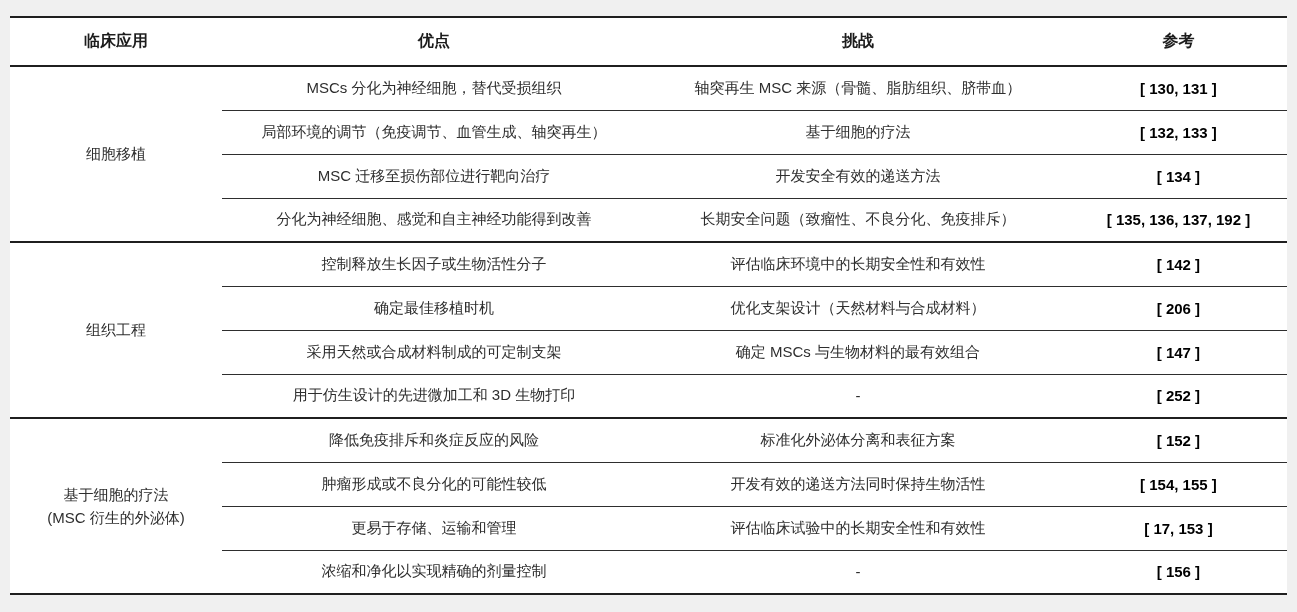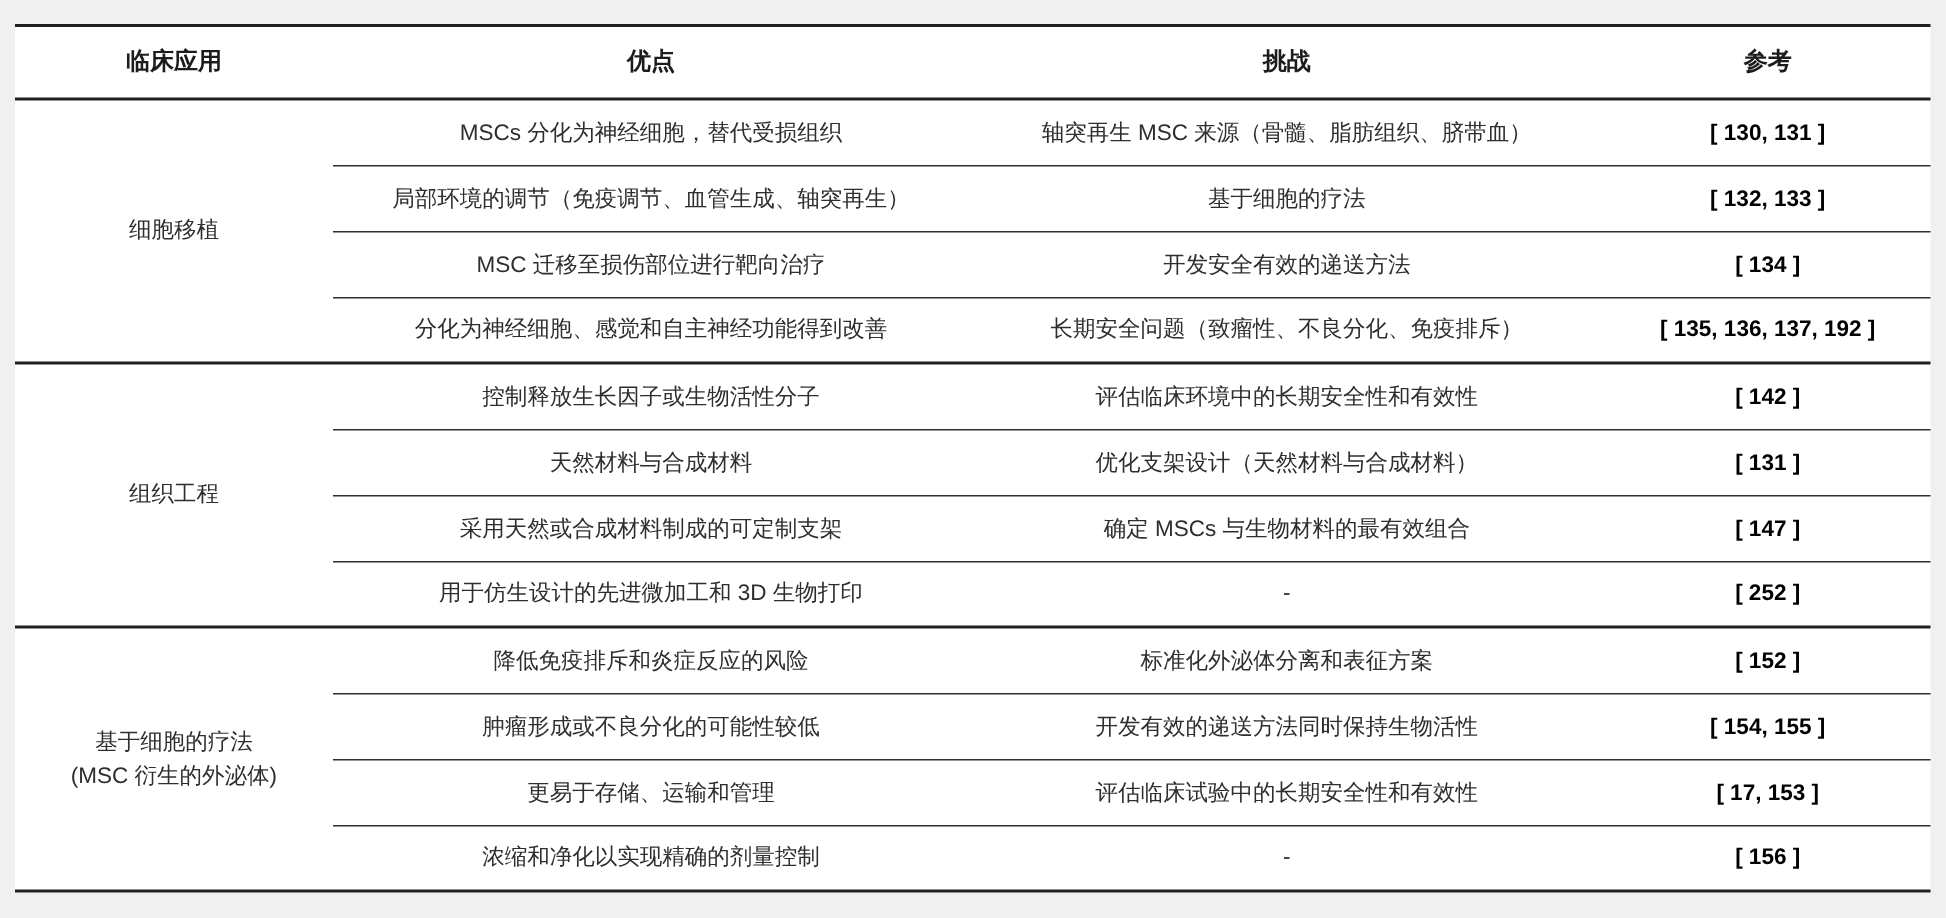--- a/index.html
+++ b/index.html
@@ -110,23 +110,23 @@
     <tbody>
       <tr>
         <td class="app-cell" rowspan="4">
           <span>组织工程</span>
         </td>
         <td class="adv-cell cell-divide">控制释放生长因子或生物活性分子</td>
         <td class="chal-cell cell-divide">评估临床环境中的长期安全性和有效性</td>
         <td class="ref-cell cell-divide"><span class="ref-link">[ 142 ]</span></td>
       </tr>
       <tr>
-        <td class="adv-cell cell-divide">天然材料与合成材料</td>
+        <td class="adv-cell cell-divide">确定最佳移植时机</td>
         <td class="chal-cell cell-divide">优化支架设计（天然材料与合成材料）</td>
-        <td class="ref-cell cell-divide"><span class="ref-link">[ 131 ]</span></td>
+        <td class="ref-cell cell-divide"><span class="ref-link">[ 206 ]</span></td>
       </tr>
       <tr>
         <td class="adv-cell cell-divide">采用天然或合成材料制成的可定制支架</td>
         <td class="chal-cell cell-divide">确定 MSCs 与生物材料的最有效组合</td>
         <td class="ref-cell cell-divide"><span class="ref-link">[ 147 ]</span></td>
       </tr>
       <tr>
         <td class="adv-cell">用于仿生设计的先进微加工和 3D 生物打印</td>
         <td class="chal-cell">-</td>
         <td class="ref-cell"><span class="ref-link">[ 252 ]</span></td>

